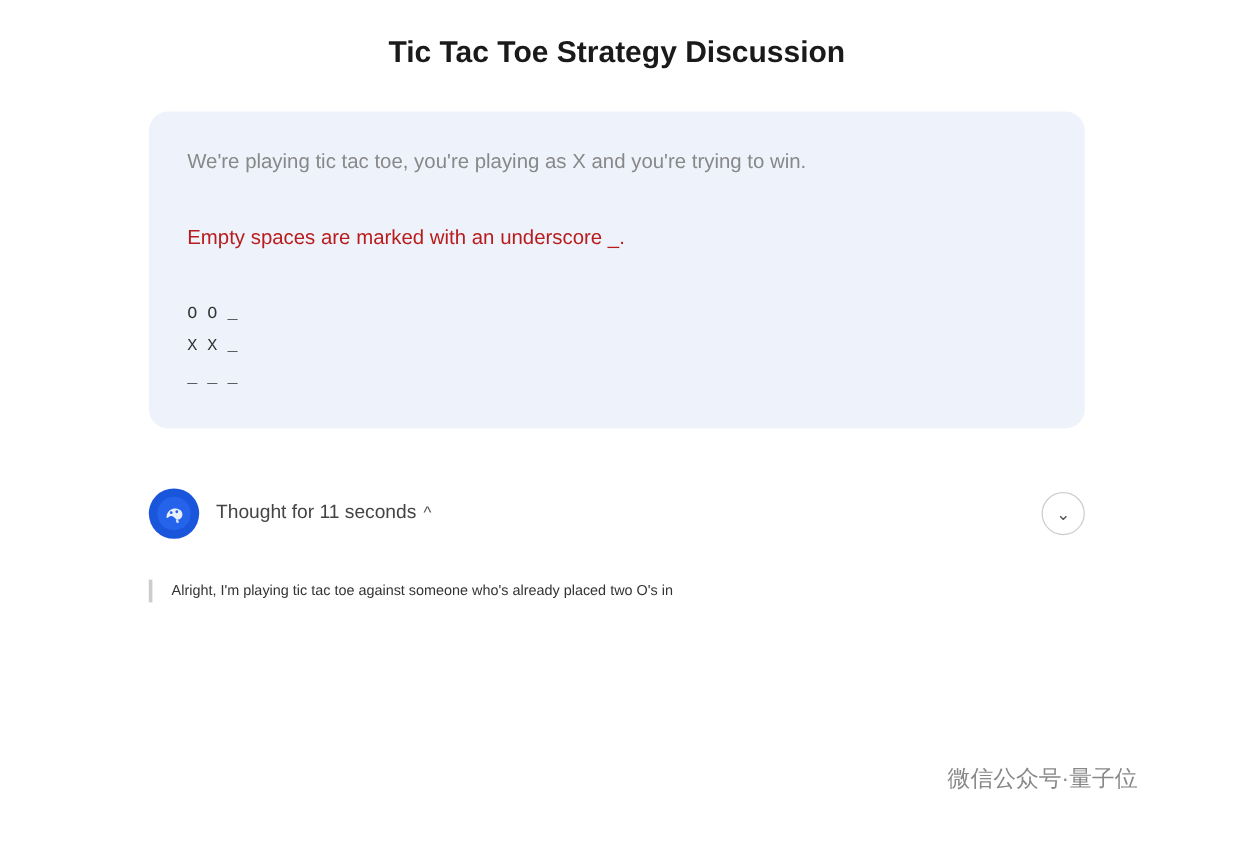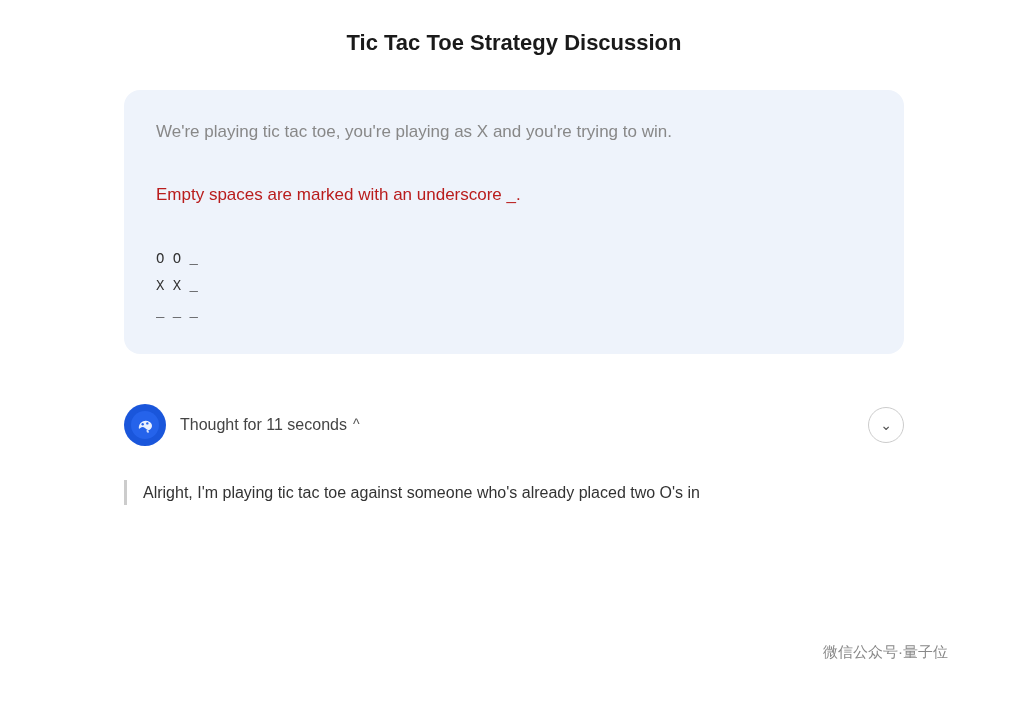--- a/index.html
+++ b/index.html
@@ -13,21 +13,21 @@
       background: #ffffff;
       width: 1028px;
       min-height: 722px;
       display: flex;
       flex-direction: column;
       align-items: center;
       padding: 20px 0 0 0;
     }
 
     .page-title {
-      font-size: 22px;
+      font-size: 25px;
       font-weight: 700;
       color: #1a1a1a;
       text-align: center;
       margin-bottom: 24px;
       width: 100%;
       padding: 10px 0;
     }
 
     .main-content {
       width: 100%;
@@ -128,31 +128,31 @@
     }
 
     .response-section {
       padding-left: 0;
       border-left: 3px solid #ccc;
       padding-left: 16px;
       margin-top: 4px;
     }
 
     .response-text {
-      font-size: 16px;
+      font-size: 12px;
       color: #333;
       line-height: 1.6;
     }
 
     .watermark {
       position: fixed;
       bottom: 60px;
       right: 80px;
       color: #888;
-      font-size: 15px;
+      font-size: 19px;
       font-weight: 400;
     }
   </style>
 </head>
 <body>
 
 <div class="page-title">Tic Tac Toe Strategy Discussion</div>
 
 <div class="main-content">
 

